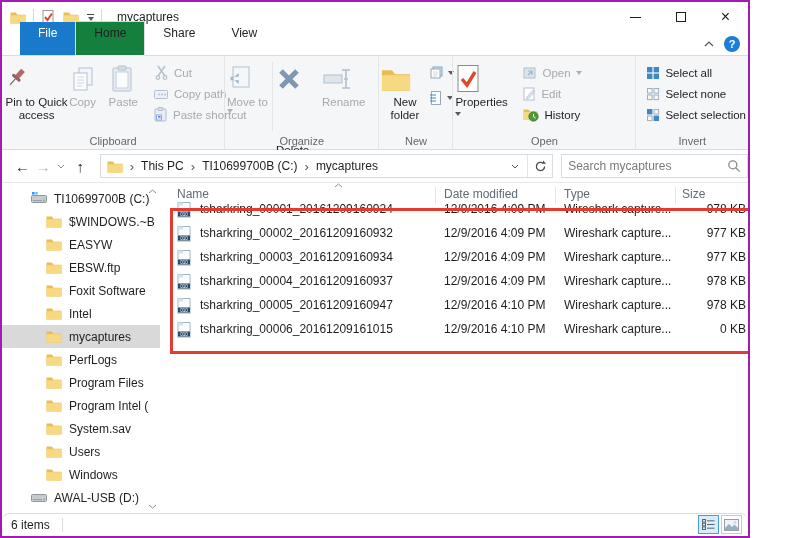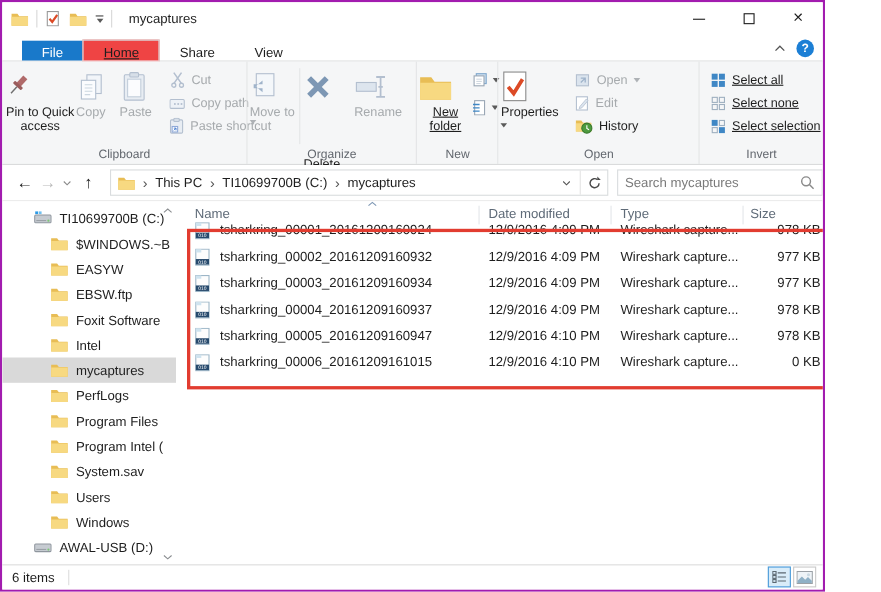--- a/index.html
+++ b/index.html
@@ -16,23 +16,23 @@
   .qat-caret .bar { width:7px; height:1px; background:#444; margin-bottom:2px; }
   .title-text { margin-left:8px; }
   .win-controls { position:absolute; right:0; top:0; height:30px; display:flex; }
   .win-btn { width:45px; height:30px; display:flex; align-items:center; justify-content:center; }
   .min-glyph { width:11px; height:1px; background:#1e1e1e; }
   .max-glyph { width:10px; height:10px; border:1px solid #1e1e1e; }
   .close-glyph { font-size:16px; line-height:16px; color:#1e1e1e; }
 
   
   .tabrow { position:absolute; top:30px; left:0; right:0; height:24px; background:#fff; border-bottom:1px solid #dadbdc; display:flex; align-items:flex-end; }
-  .tab { padding:4px 18px 0 18px; font-size:12px;text-align:center; }
+  .tab { padding:4px 18px 15px 18px; font-size:12px;text-align:center; }
   .tab-file { background:#1979ca; color:#fff; margin-left:18px; }
-  .tab-active { background:#ef4444; border:1px solid #dadbdc; border-bottom:1px solid #f5f6f7; margin-bottom:-1px;text-decoration:underline; }
+  .tab-active { background:#15803d; border:1px solid #dadbdc; border-bottom:1px solid #f5f6f7; margin-bottom:-1px; }
   .tabrow-right { position:absolute; right:8px; bottom:3px; display:flex; align-items:center; gap:10px; }
   .help-circle { width:16px; height:16px; border-radius:50%; background:#1c7fd5; color:#fff; font-weight:bold; font-size:11px; display:flex; align-items:center; justify-content:center; }
 
   
   .ribbon { position:absolute; top:54px; left:0; right:0; height:94px; background:#f5f6f7; border-bottom:1px solid #dadbdc; display:flex; font-size:11.5px; }
   .rgroup { position:relative; height:100%; padding:4px 2px 16px 2px; display:flex; align-items:flex-start; }
   .rgroup + .rgroup { border-left:1px solid #e4e5e6; }
   .rgroup-label { position:absolute; bottom:2px; left:0; right:0; text-align:center; font-size:11px; color:#62676e; }
   .rbtn-lg { display:flex; flex-direction:column; align-items:flex-start; text-align:center; padding-top:2px; line-height:13px; }
   .rbtn-lg .icn { height:34px; display:flex; align-items:center; justify-content:center; }
@@ -75,21 +75,21 @@
   .frow { position:relative; height:24px; }
   .fcell { position:absolute; top:4px; white-space:nowrap; }
   .fcell.name { left:40px; }
   .fcell.icon { left:17px; top:4px; }
   .fcell.date { left:284px; }
   .fcell.type { left:404px; }
   .fcell.size { left:500px; width:86px; text-align:right; }
   .red-annotation { position:absolute; left:10px; top:25px; width:609px; height:146px; border:3px solid #e23c30; pointer-events:none; z-index:5; }
 
   
-  .statusbar { position:absolute; bottom:0; left:0; right:0; height:23px; border-top:1px solid #dcdcdc; background:#fff; display:flex; align-items:center; }
+  .statusbar { position:absolute; bottom:0; left:0; right:0; height:23px; border-top:1px solid #dcdcdc; background:#fff; display:flex; align-items:center;border-radius:8px; }
   .statusbar .count { margin-left:9px; }
   .status-sep { width:1px; height:14px; background:#dcdcdc; margin-left:12px; }
   .viewbtns { position:absolute; right:6px; top:1px; display:flex; gap:2px; }
   .viewbtn { width:21px; height:19px; display:flex; align-items:center; justify-content:center; border:1px solid transparent; }
   .viewbtn.selected { background:#d9ecf9; border-color:#4a9bd9; }
   .viewbtn.plain { border-color:#c9c9c9; background:#fff; }
 
   svg { display:block; }
   .hidden-defs { position:absolute; width:0; height:0; overflow:hidden; }
 </style>
@@ -270,21 +270,21 @@
           <svg width="30" height="26" viewBox="0 0 30 26">
             <rect x="2" y="9" width="18" height="8" fill="#dde5ee" stroke="#b3bfcf"></rect>
             <path d="M24 4 v18 M20 4 h8 M20 22 h8 M22 13 h4" stroke="#b3bfcf" stroke-width="1.6" fill="none"></path>
           </svg>
         </span>
         <span>Rename</span>
       </div>
       <div class="rgroup-label">Organize</div>
     </div>
 
-    <div class="rgroup" style="width:74px;text-decoration:underline;">
+    <div class="rgroup" style="width:74px;">
       <div class="rbtn-lg" style="width:48px;">
         <span class="icn">
           <svg width="30" height="25" viewBox="0 0 16 13">
               <use href="#i-folder"></use>
             </svg>
         </span>
         <span>New folder</span>
       </div>
       <div class="smallcol" style="width:22px; gap:4px;">
         <div class="rbtn-sm">
@@ -349,21 +349,21 @@
               <circle cx="10.5" cy="9.5" r="4.6" fill="#4e9b3f" stroke="#3a7a2e"></circle>
               <path d="M10.5 6.8 v2.9 l2 1.2" stroke="#fff" stroke-width="1" fill="none"></path>
             </svg>
           </span>
           <span>History</span>
         </div>
       </div>
       <div class="rgroup-label">Open</div>
     </div>
 
-    <div class="rgroup" style="flex:1;text-decoration:underline;">
+    <div class="rgroup" style="flex:1;">
       <div class="smallcol" style="width:100%; padding-left:6px;">
         <div class="rbtn-sm">
           <span>
             <svg width="14" height="14" viewBox="0 0 14 14">
               <rect x="1" y="1" width="5.4" height="5.4" fill="#3f87c5"></rect>
                 <rect x="7.6" y="1" width="5.4" height="5.4" fill="#3f87c5"></rect>
               <rect x="1" y="7.6" width="5.4" height="5.4" fill="#3f87c5"></rect>
                 <rect x="7.6" y="7.6" width="5.4" height="5.4" fill="#3f87c5"></rect>
             </svg>
           </span>

